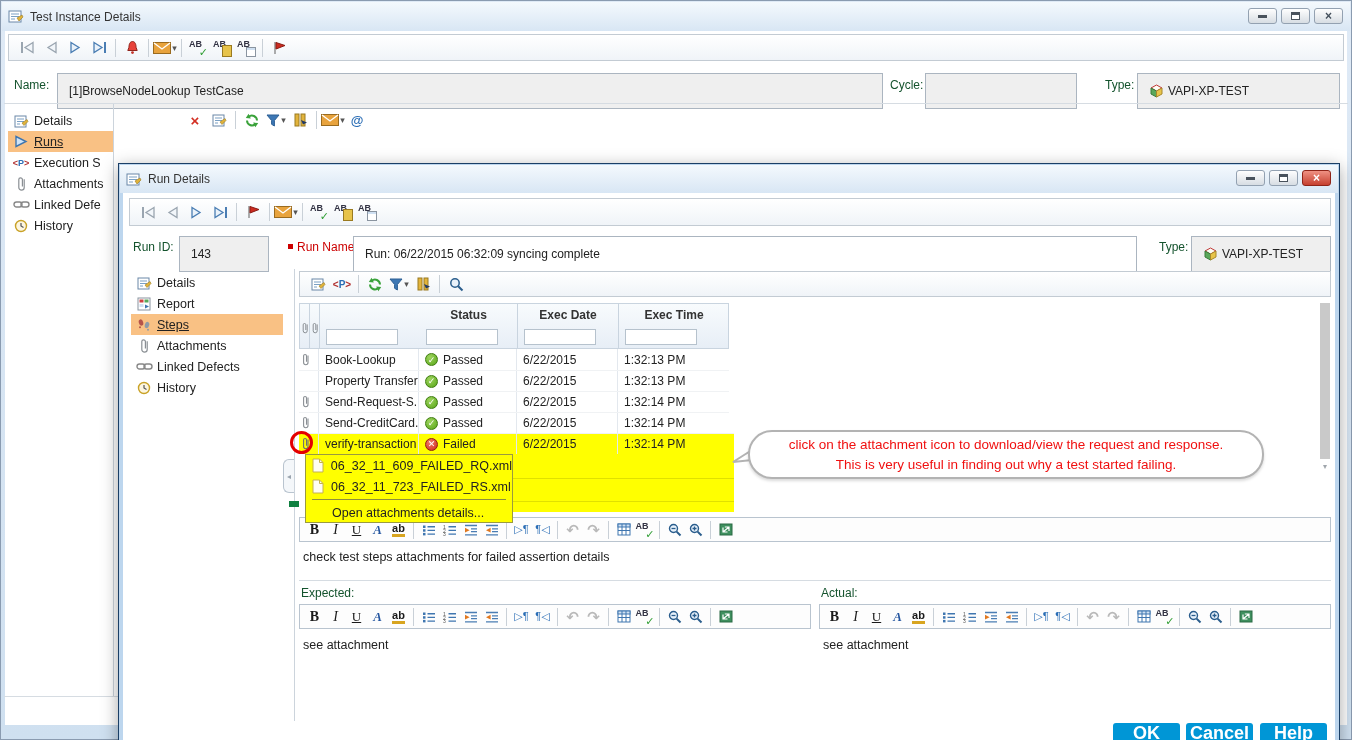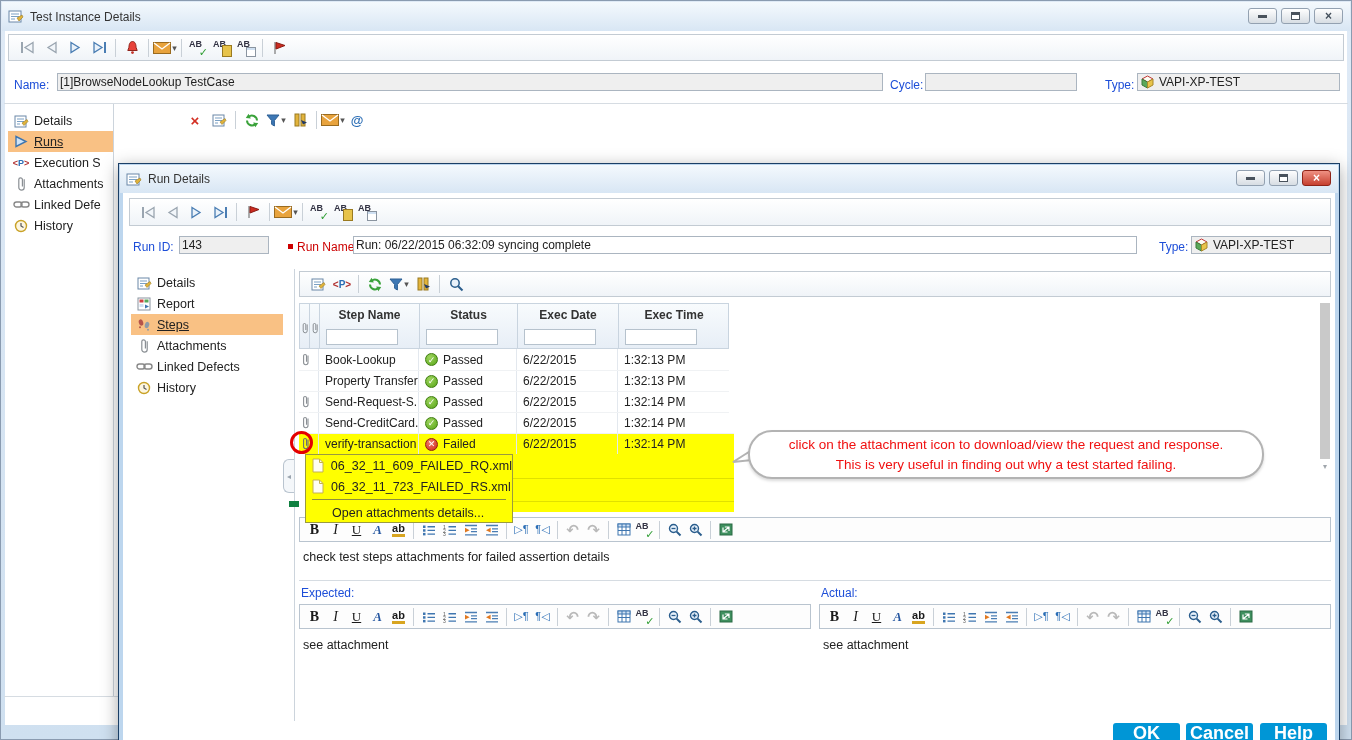--- a/index.html
+++ b/index.html
@@ -29,23 +29,23 @@
   .tsep { width:1px; height:18px; background:#c9d0d7; margin:0 4px; }
   .caret { font-size:9px; color:#555; margin-left:1px; }
   .abwrap { position:relative; width:20px; height:18px; }
   .abtxt { position:absolute; left:1px; top:0; font-size:9px; font-weight:bold; color:#334; letter-spacing:0; }
   .abmark { position:absolute; right:0; bottom:-2px; font-size:11px; color:#2f9e33; font-weight:bold; }
   .abbook { position:absolute; right:0; bottom:0; width:10px; height:12px; background:#e7c34a; border:1px solid #9a7a20; }
   .ablist { position:absolute; right:0; bottom:0; width:10px; height:10px; background:#fff; border:1px solid #8a94a0;
             box-shadow:inset 0 2px 0 #cfe0f2; }
 
   
-  .flabel { position:absolute; color:#1d4ed8; }
-  .field { position:absolute; height:18px; border:1px solid #abb5c0; background:#fff; display:flex; align-items:center;
-           padding:0 2px; overflow:hidden; white-space:nowrap; }
+  .flabel { position:absolute; color:#14532d; }
+  .field { position:absolute; height:36px; border:1px solid #abb5c0; background:#fff; display:flex; align-items:center;
+           padding:0 11px; overflow:hidden; white-space:nowrap; }
   .field.ro { background:#efefef; }
   .red-label { color:#c00; }
   .red-bullet { position:absolute; width:5px; height:5px; background:#c00; }
 
   
   .side-item { position:absolute; height:21px; display:flex; align-items:center; font-size:12.5px; color:#222; }
   .side-item .sic { width:26px; display:flex; justify-content:center; }
   .side-item.sel { background:#f9c184;text-decoration:underline; }
 
   
@@ -515,23 +515,20 @@
       <div class="hcell" style="left:0; width:10px;">
           <svg width="8" height="13" style="margin-top:14px;">
             <path d="M6.2 2.4 V8.8 a2 2 0 0 1 -4 0 V2.8 a1.3 1.3 0 0 1 2.6 0 V8" fill="none" stroke="#8a8f94"></path>
           </svg>
         </div>
       <div class="hcell" style="left:10px; width:10px;">
           <svg width="8" height="13" style="margin-top:14px;">
             <path d="M6.2 2.4 V8.8 a2 2 0 0 1 -4 0 V2.8 a1.3 1.3 0 0 1 2.6 0 V8" fill="none" stroke="#8a8f94"></path>
           </svg>
         </div>
-      <div class="hcell" style="left:20px; width:100px;">
-          <span>Step Name</span>
-        </div>
       <div class="hcell" style="left:120px; width:98px;">
           <span>Status</span>
         </div>
       <div class="hcell" style="left:218px; width:101px;">
           <span>Exec Date</span>
         </div>
       <div class="hcell" style="left:319px; width:110px; border-right:none;">
           <span>Exec Time</span>
         </div>
       <div class="fbox" style="left:26px; top:25px; width:72px;"></div>

